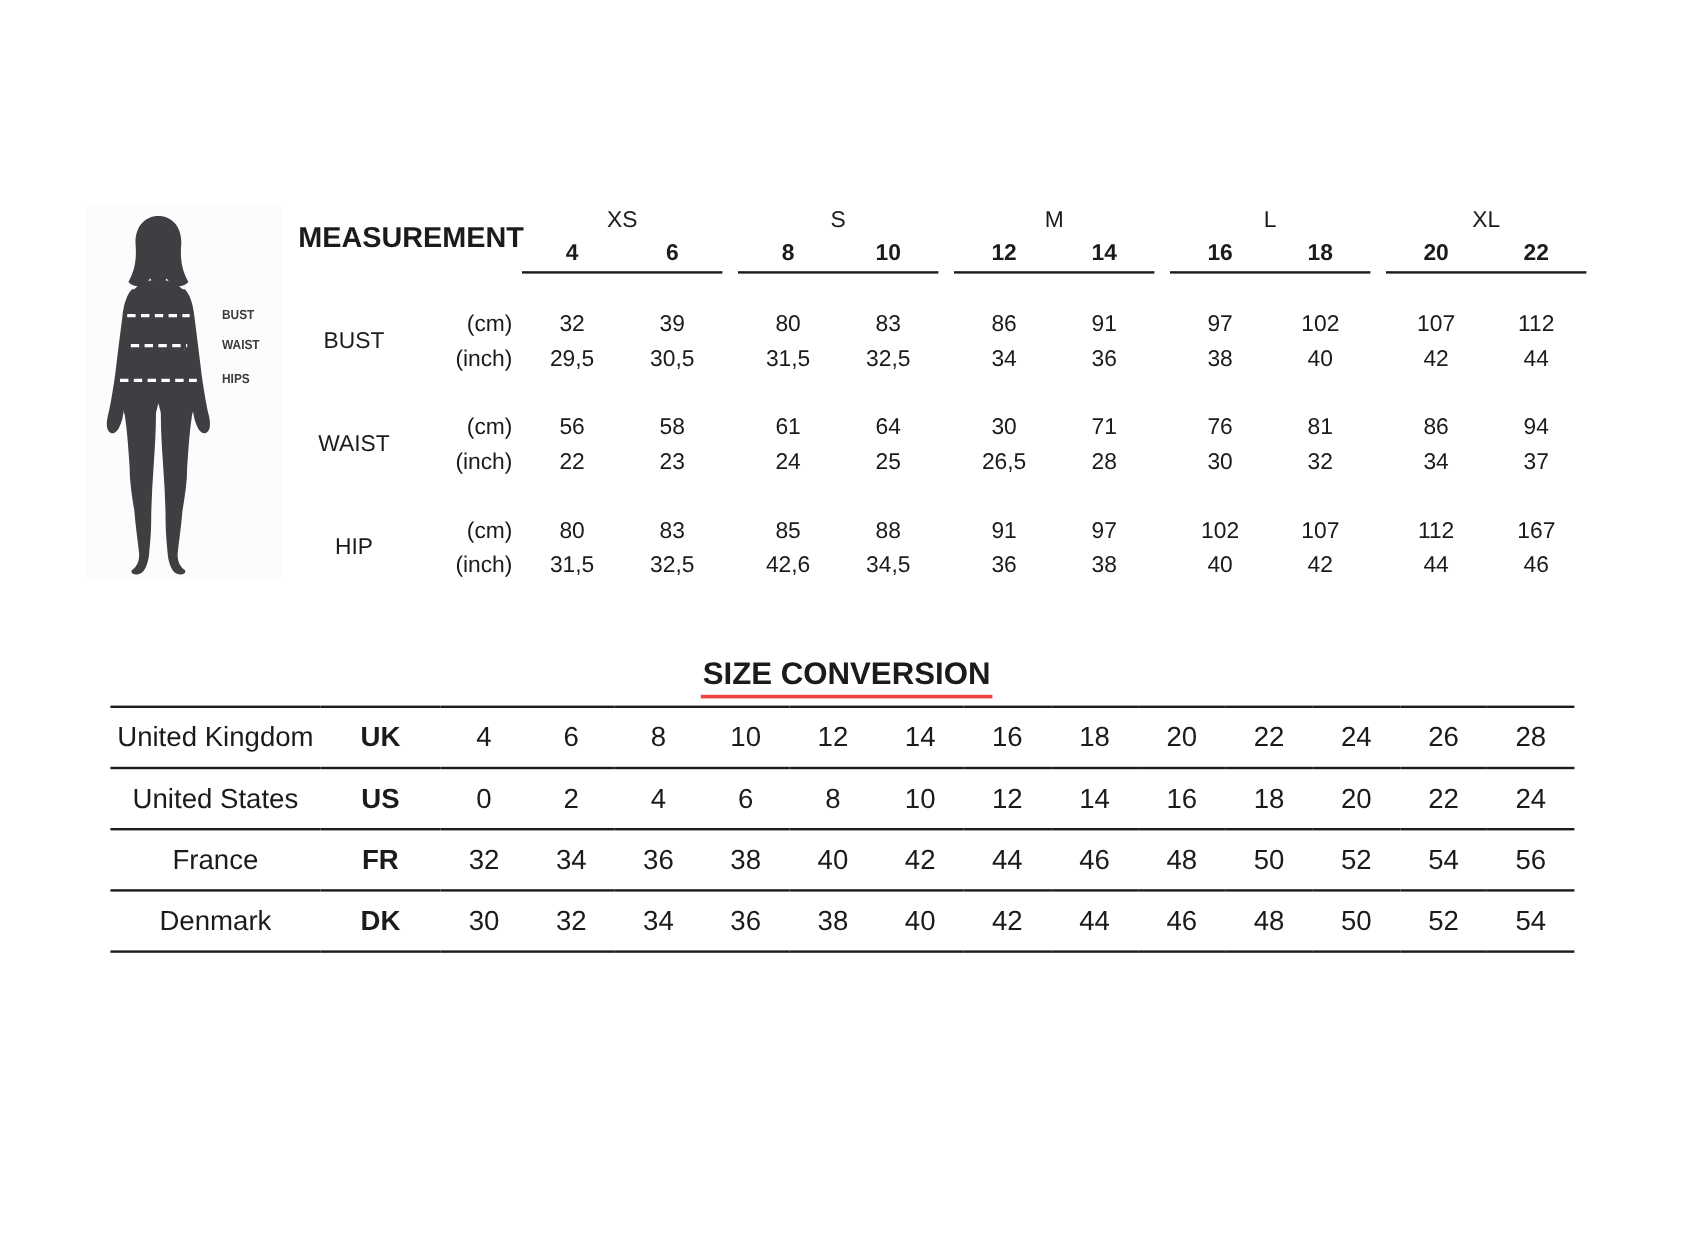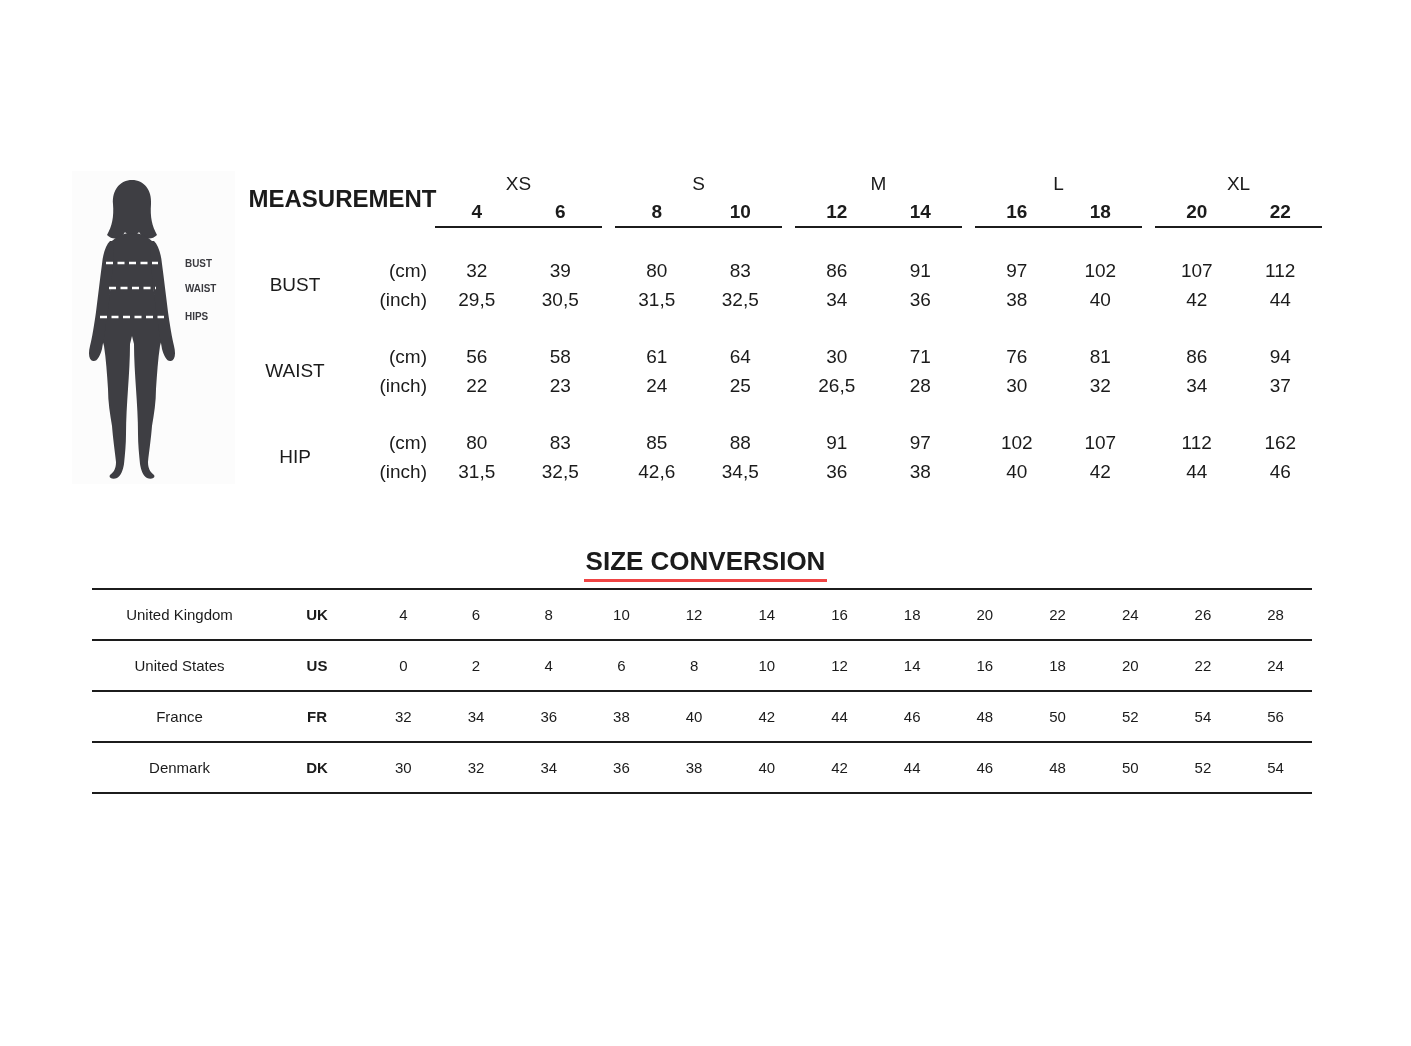--- a/index.html
+++ b/index.html
@@ -30,21 +30,21 @@
   .datarow{margin-top:28px;height:58px;}
   .pairs{display:flex;}
   .vcol{width:83.5px;text-align:center;}
   .vcol div{height:29px;line-height:29px;}
 
   
   .conv-title{position:absolute;left:0;right:0;top:546px;text-align:center;
               font-size:26px;font-weight:bold;}
   .conv-title span{display:inline-block;border-bottom:3px solid #ef4444;padding:0 2px 2px 2px;}
   table.conv{position:absolute;left:92px;top:588px;width:1220px;border-collapse:collapse;
-             table-layout:fixed;font-size:15px;}
+             table-layout:fixed;font-size:23px;}
   table.conv tr{height:51px;border-top:2px solid #1c1c1c;}
   table.conv tr:last-child{border-bottom:2px solid #1c1c1c;}
   table.conv td{text-align:center;padding:0;}
   td.country{width:175px;}
   td.code{width:100px;font-weight:bold;}
 </style>
 </head>
 <body>
 
 <div class="stage">
@@ -327,21 +327,21 @@
               </div>
             </div>
           </div>
           <div class="c-group">
             <div class="group-inner pairs">
               <div class="vcol">
                 <div>112</div>
                 <div>44</div>
               </div>
               <div class="vcol">
-                <div>162</div>
+                <div>167</div>
                 <div>46</div>
               </div>
             </div>
           </div>
         </div>
       </div>
   </div>
 
   <div class="conv-title">
     <span>SIZE CONVERSION</span>

